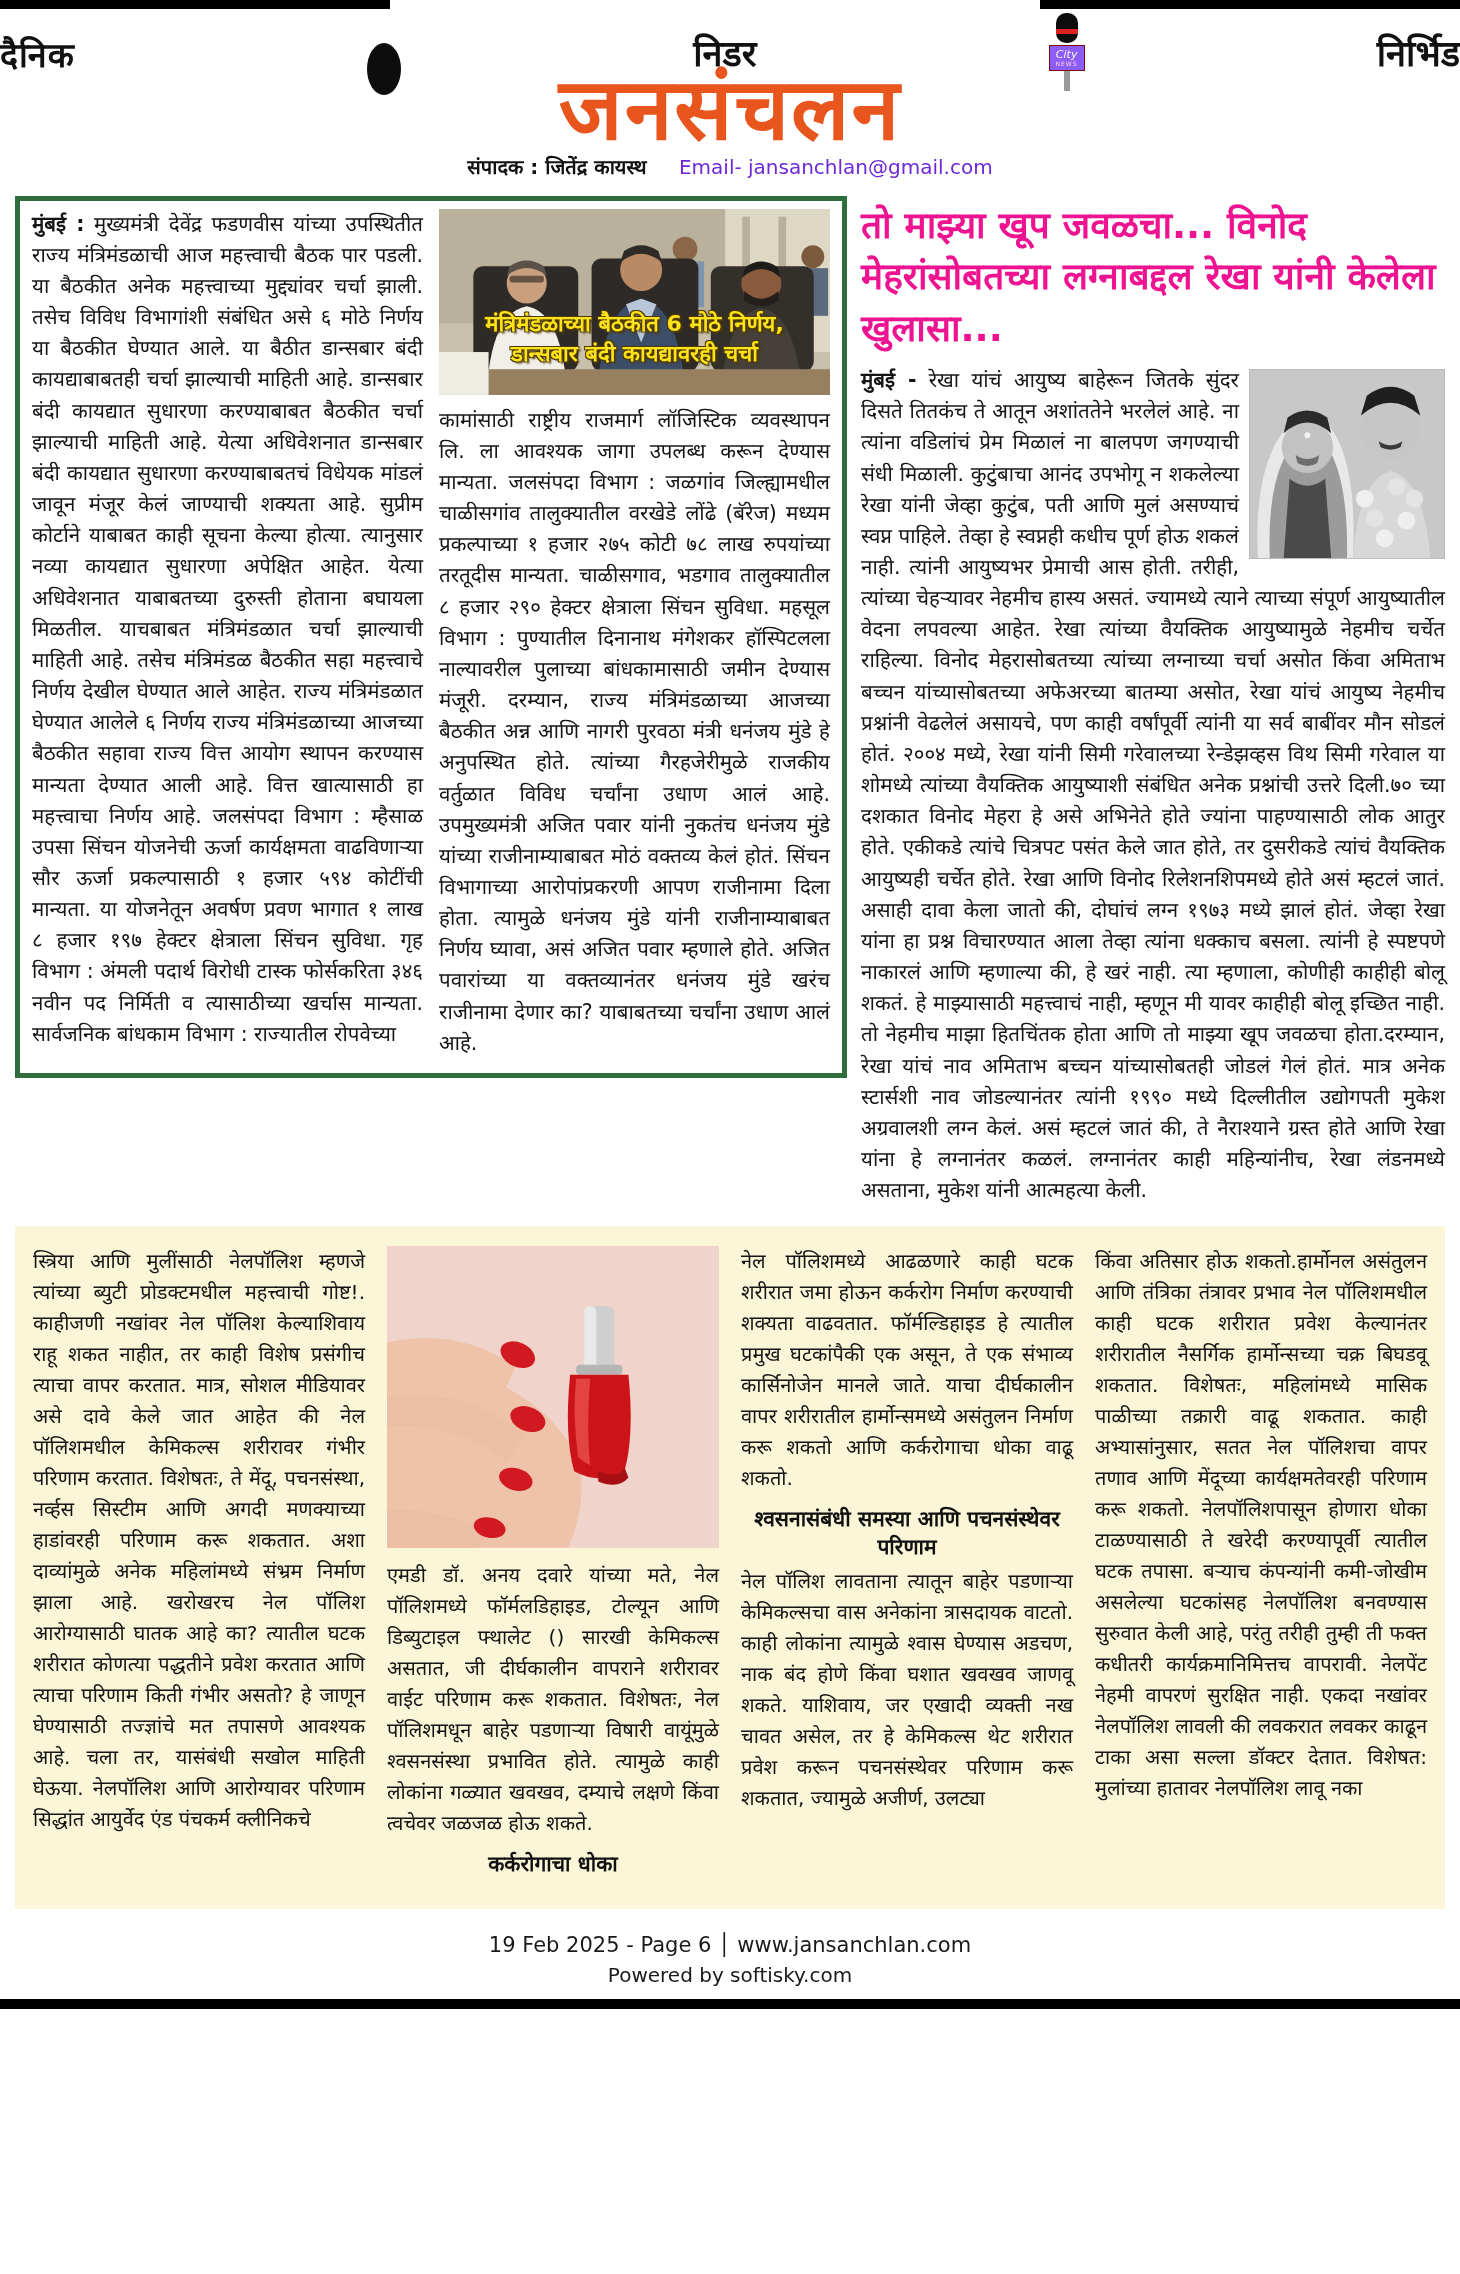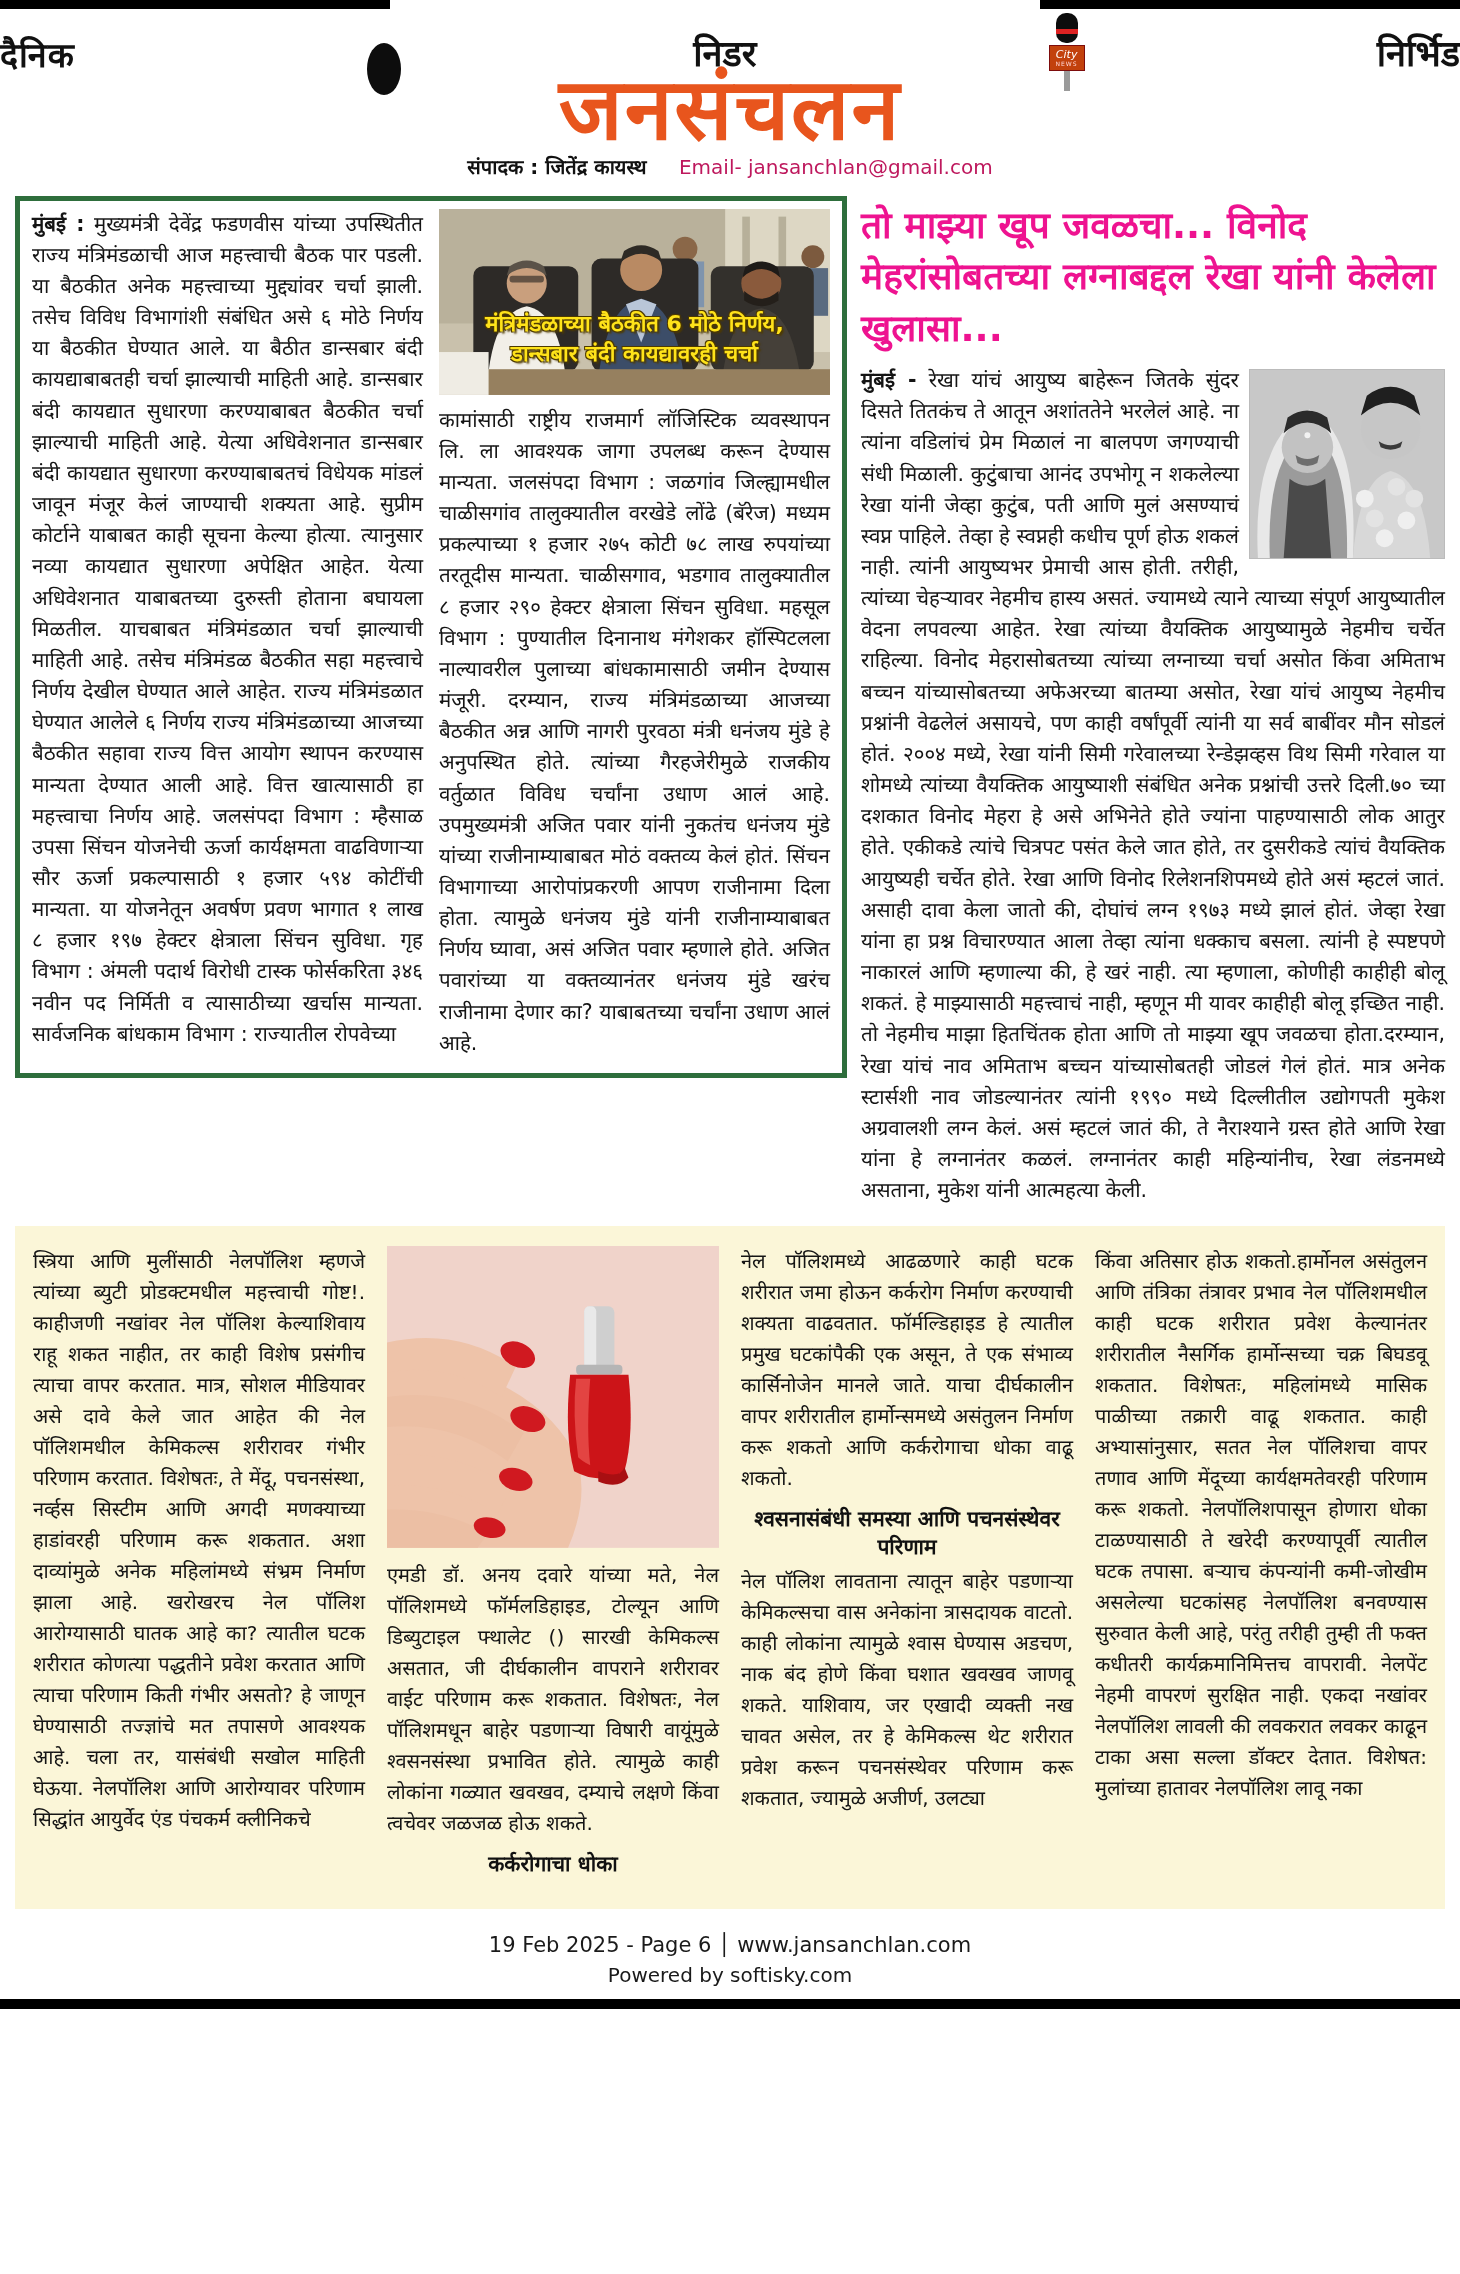--- a/index.html
+++ b/index.html
@@ -18,30 +18,30 @@
 
   
   .masthead { text-align:center; padding:6px 0 4px; }
   .logo-row1 { display:flex; justify-content:space-between; align-items:flex-end; gap:15px; height:62px; }
   .logo-daily { font-size:34px; font-weight:bold; color:#111; letter-spacing:1px; }
   .mic-dot { width:34px; height:52px; background:#0d0d0d; border-radius:50%; margin-bottom:-18px; }
   .logo-bold { font-size:36px; font-weight:bold; color:#111; }
   .mic-flag { width:36px; height:78px; position:relative; margin-bottom:-14px; }
   .mic-flag .head { position:absolute; left:7px; top:0; width:22px; height:30px; background:#0d0d0d; border-radius:10px; }
   .mic-flag .band { position:absolute; left:7px; top:16px; width:22px; height:5px; background:#d22; }
-  .mic-flag .flag { position:absolute; left:0; top:32px; width:36px; height:26px; background:#c2410c; border:1px solid #7d0c0c;
+  .mic-flag .flag { position:absolute; left:0; top:32px; width:36px; height:26px; background:#8b5cf6; border:1px solid #7d0c0c;
                     color:#fff; font-size:10px; line-height:1.1; display:flex; flex-direction:column; align-items:center; justify-content:center; }
   .mic-flag .flag .city { font-style:italic; font-size:11px; }
   .mic-flag .flag .news { font-size:6px; letter-spacing:1px; color:#ffd9d9; }
   .mic-flag .stand { position:absolute; left:15px; top:58px; width:6px; height:20px; background:#9a9a9a; }
   .logo-title { font-size:86px; font-weight:bold; color:#e8551d; line-height:0.95; letter-spacing:2px; margin-top:-8px; }
   .logo-tagline { font-size:24px; font-weight:bold; color:#4a4a4a; margin:-6px 0 4px 260px; }
   .editor-line { font-size:20px; padding:2px 0 8px; }
   .editor-name { font-weight:bold; color:#111; }
-  .editor-email { color:#be185d; margin-left:26px; }
+  .editor-email { color:#6d28d9; margin-left:26px; }
 
   
   .articles-row { display:flex; gap:14px; padding:4px 15px 14px; align-items:flex-start; }
 
   .article-cabinet { width:832px; border:5px solid #2e6e3c; background:#fff; padding:8px 12px 14px; }
   .cabinet-headline { color:#c71f1f; font-size:43px; font-weight:bold; line-height:1.3; text-align:center; padding:6px 4px 14px; }
   .cabinet-cols { display:flex; gap:16px; }
   .cabinet-col { flex:1; }
   .body-text { font-size:20.5px; line-height:1.52; text-align:justify; color:#141414; }
   .lead { font-weight:bold; }

